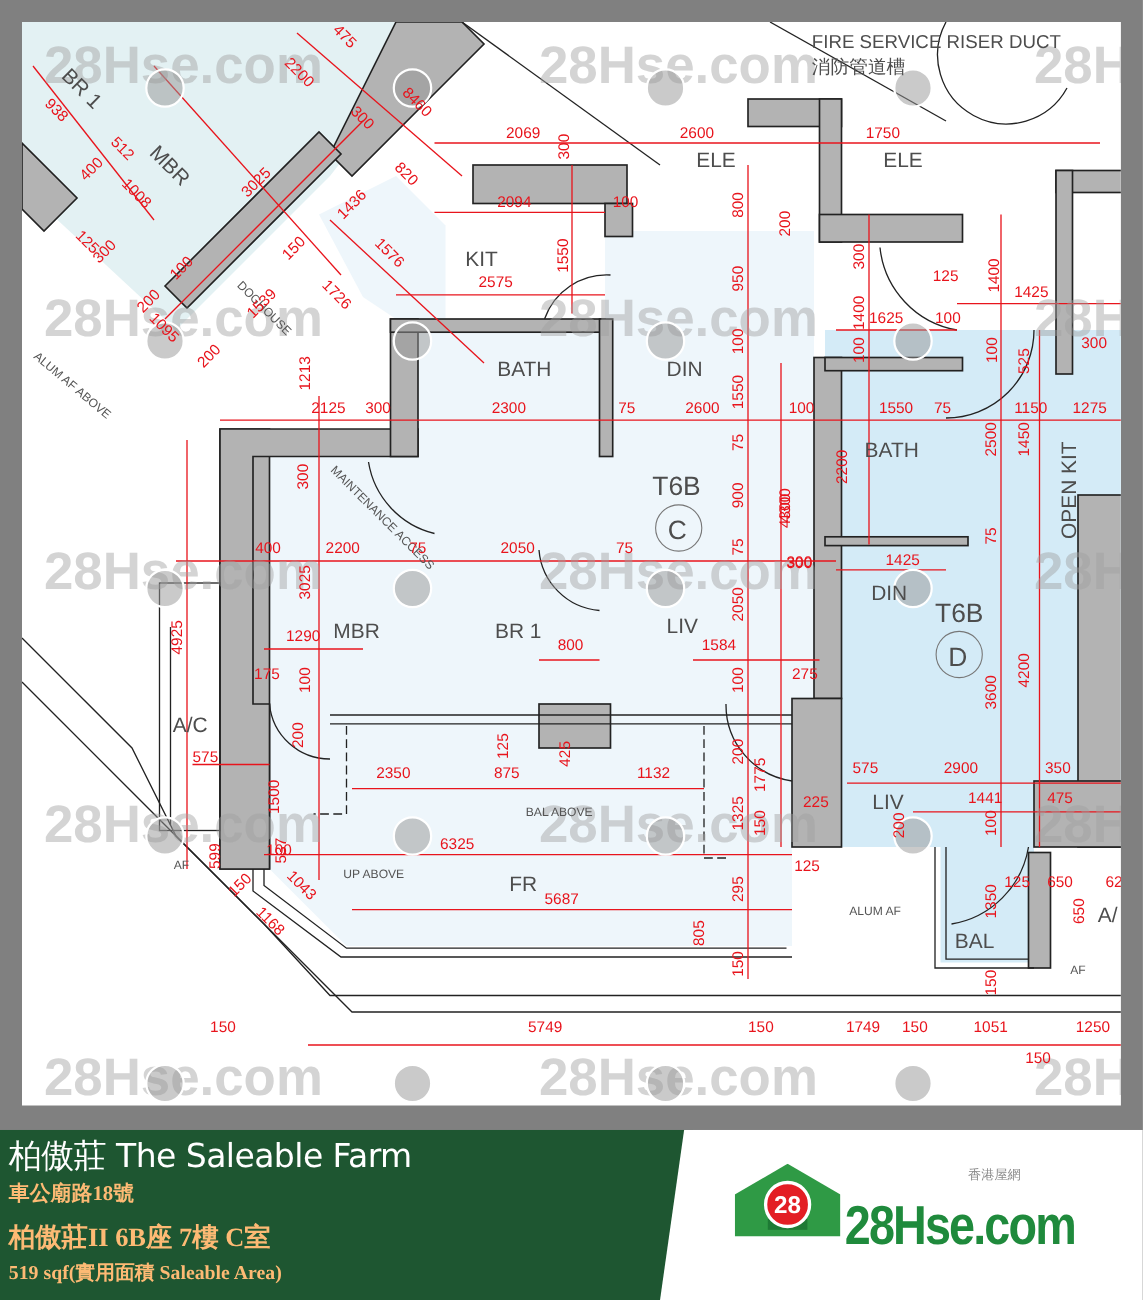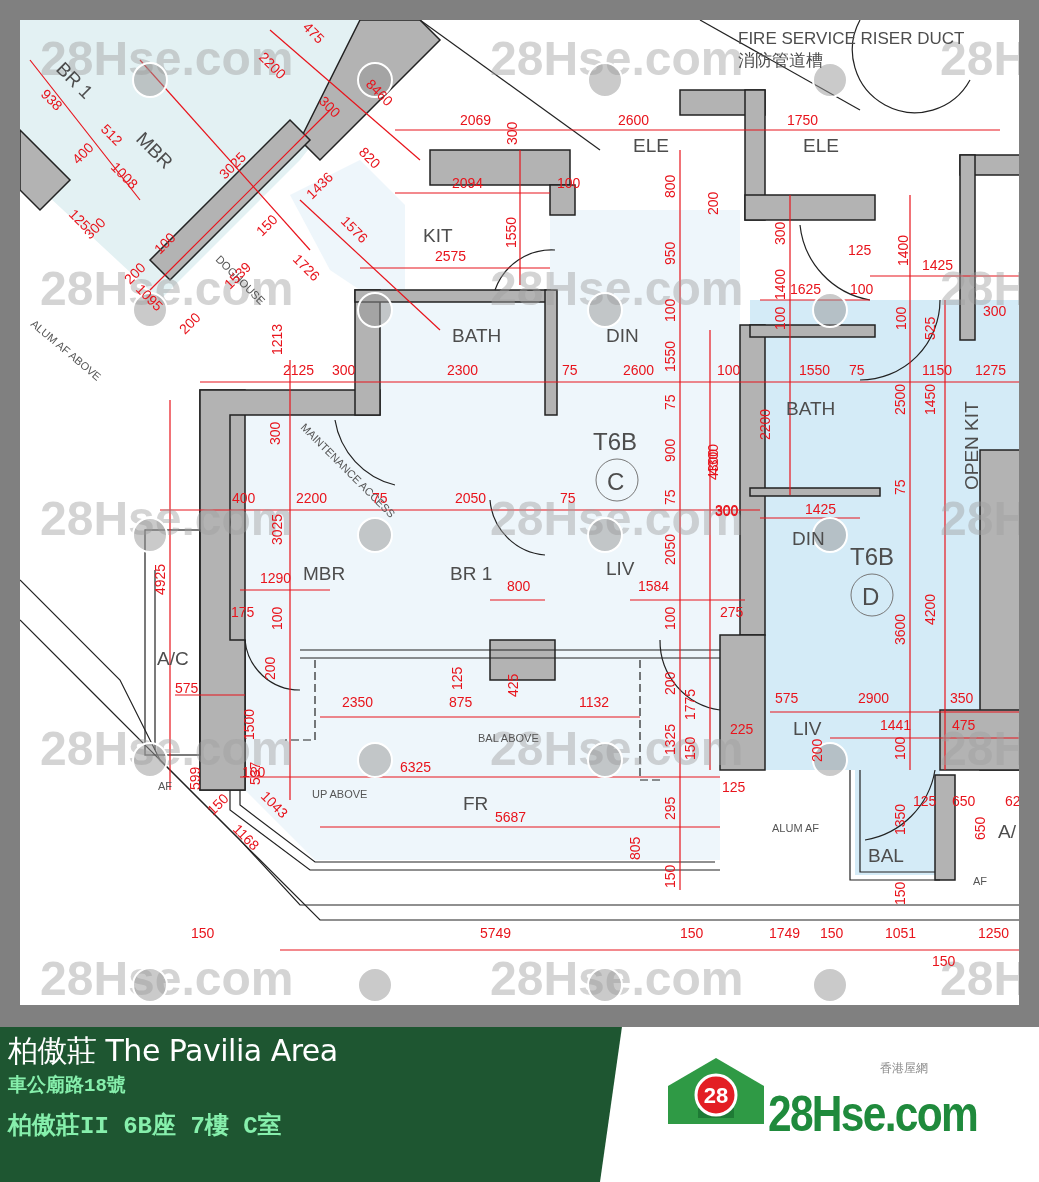--- a/index.html
+++ b/index.html
@@ -5,21 +5,21 @@
   html, body { margin: 0; padding: 0; }
   body { width: 1039px; height: 1182px; position: relative; background: #808080; overflow: hidden; font-family: "DejaVu Sans", sans-serif; }
   .plan-frame { position: absolute; left: 20px; top: 20px; width: 999px; height: 985px; background: #ffffff; overflow: hidden; }
   .plan-svg { position: absolute; left: 0; top: 0; }
   .dim { fill: #e8141c; font-family: "Liberation Sans", sans-serif; font-size: 14px; }
   .room { fill: #4d4d4d; font-family: "Liberation Sans", sans-serif; font-size: 19px; }
   .note { fill: #555; font-family: "Liberation Sans", sans-serif; font-size: 11px; }
   .wm { fill: rgba(160,160,160,0.45); font-family: "Liberation Sans", sans-serif; font-weight: bold; font-size: 48px; }
   .info-panel { position: absolute; left: 0; top: 1027px; width: 630px; height: 155px; background: #1e5631; clip-path: polygon(0 0, 100% 0, 96% 100%, 0 100%); }
   .info-title { position: absolute; left: 8px; top: 4px; color: #fff; font-family: "DejaVu Sans", sans-serif; font-size: 30px; letter-spacing: -0.5px; }
-  .info-line { position: absolute; left: 8px; color: #86efac; font-family: Liberation Mono, monospace; font-size: 19px; font-weight: bold; }
+  .info-line { position: absolute; left: 8px; color: #fdba74; font-family: Liberation Serif, serif; font-size: 19px; font-weight: bold; }
   .logo-panel { position: absolute; left: 600px; top: 1027px; width: 439px; height: 155px; background: #ffffff; clip-path: polygon(5% 0, 100% 0, 100% 100%, 0 100%); }
   .logo-zh { position: absolute; left: 880px; top: 1060px; color: #8a8a8a; font-size: 12px; font-family: "DejaVu Sans", sans-serif; }
   .logo-text { position: absolute; left: 768px; top: 1085px; color: #1f8a3c; font-size: 50px; font-weight: bold; font-family: "Liberation Sans", sans-serif; letter-spacing: -2px; transform: scaleX(0.85); transform-origin: left; }
   .logo-house { position: absolute; left: 668px; top: 1058px; width: 96px; height: 66px; }
 </style>
 </head>
 <body>
 
 <div class="plan-frame">
 <svg class="plan-svg" width="999" height="985" viewBox="20 20 999 985" xmlns="http://www.w3.org/2000/svg">
@@ -335,23 +335,24 @@
     <text x="769" y="938" class="dim">1749</text>
     <text x="820" y="938" class="dim">150</text>
     <text x="885" y="938" class="dim">1051</text>
     <text x="932" y="966" class="dim">150</text>
     <text x="978" y="938" class="dim">1250</text>
   </g>
 </svg>
 </div>
 
 <div class="info-panel">
-  <div class="info-title">柏傲莊 The Pavilia Area</div>
+  <div class="info-title">柏傲莊 The Saleable Farm</div>
   <div class="info-line" style="top:45px">車公廟路18號</div>
   <div class="info-line" style="top:82px; font-size:24px">柏傲莊II 6B座 7樓 C室</div>
+  <div class="info-line" style="top:118px; font-size:18px">519 sqf(實用面積 Saleable Area)</div>
 </div>
 
 <div class="logo-panel"></div>
 <svg class="logo-house" viewBox="0 0 96 66">
   <polygon points="0,28 48,0 96,28 96,66 0,66" fill="#2f9a45"></polygon>
   <rect x="30" y="50" width="36" height="10" fill="#1e7a35"></rect>
   <circle cx="48" cy="37" r="20" fill="#e31e24" stroke="#fff" stroke-width="3"></circle>
   <text x="48" y="45" text-anchor="middle" fill="#fff" font-family="Liberation Sans, sans-serif" font-weight="bold" font-size="22">28</text>
 </svg>
 <div class="logo-zh">香港屋網</div>

